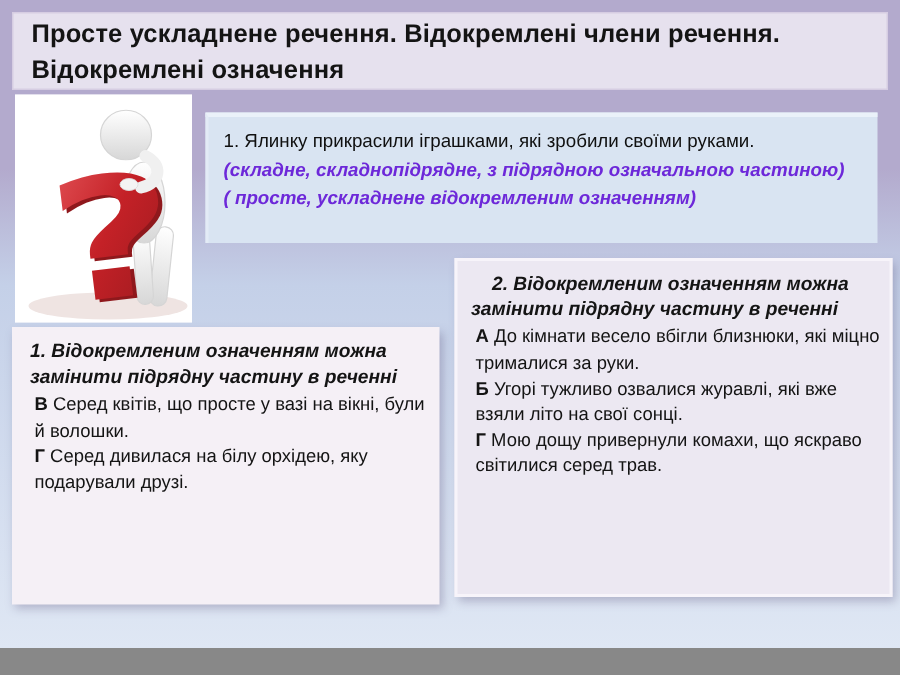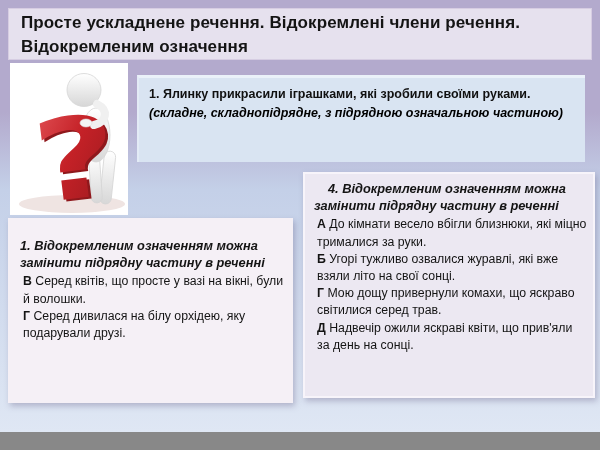--- a/index.html
+++ b/index.html
@@ -15,41 +15,41 @@
     letter-spacing:0.1px;
   }
   .figure-box{
     position:absolute;left:10px;top:63px;width:118px;height:152px;background:#fff;
   }
   .example-box{
     position:absolute;left:137px;top:75px;width:448px;height:87px;box-sizing:border-box;
     background:#d9e4f2;border-top:3px solid #eaf1f9;border-left:2px solid #e3ebf6;
     padding:7px 4px 4px 10px;font-size:12.5px;line-height:19px;
   }
-  .sent{font-weight:bold;color:#101010;white-space:nowrap;}
-  .analysis{font-style:italic;color:#000000;font-weight:bold;}
+  .sent{font-weight:normal;color:#101010;white-space:nowrap;}
+  .analysis{font-style:italic;color:#6d28d9;font-weight:bold;}
   .task-box{
     position:absolute;box-sizing:border-box;font-size:12.3px;line-height:17.2px;color:#141414;
     box-shadow:2px 3px 6px rgba(95,85,125,0.35);
   }
-  #task1-box{left:8px;top:218px;width:285px;height:185px;background:#f5f0f6;padding:19px 8px 6px 12px;}
+  #task1-box{left:8px;top:218px;width:285px;height:185px;background:#f5f0f6;padding:7px 8px 6px 12px;}
   #task2-box{left:303px;top:172px;width:292px;height:226px;background:#ece8f2;border:2px solid #f7f4fa;padding:6px 6px 6px 9px;}
   .task-heading{font-weight:bold;font-style:italic;font-size:12.8px;margin:0 0 2px 0;}
   #task2-box .task-heading{text-indent:14px;}
   .option{margin:0;padding-left:3px;}
   .option b{font-weight:bold;}
 </style>
 </head>
 <body>
 
 <div id="slide">
 
   <div class="title-box">
     <div>Просте ускладнене речення. Відокремлені члени речення.</div>
-    <div>Відокремленим означення</div>
+    <div>Відокремлені означення</div>
   </div>
 
   <div class="figure-box">
     <svg width="118" height="152" viewBox="0 0 118 152">
       <defs>
         <linearGradient id="redg" x1="0" y1="0" x2="1" y2="1">
           <stop offset="0" stop-color="#e85a5e"></stop>
           <stop offset="0.45" stop-color="#c42127"></stop>
           <stop offset="1" stop-color="#8f181c"></stop>
         </linearGradient>
@@ -73,28 +73,28 @@
       <g>
         <path d="M87 41 C99 47 97 59 84 62" stroke="#f0f0f0" stroke-width="8" fill="none" stroke-linecap="round"></path>
         <ellipse cx="76" cy="60" rx="6" ry="4" fill="#f4f4f4" stroke="#ddd" stroke-width="0.6"></ellipse>
       </g>
     </svg>
   </div>
 
   <div class="example-box">
     <div class="sent">1. Ялинку прикрасили іграшками, які зробили своїми руками.</div>
     <div class="analysis">(складне, складнопідрядне, з підрядною  означальною частиною)</div>
+    <div class="analysis">( просте, ускладнене відокремленим означенням)</div>
   </div>
 
   <div class="task-box" id="task2-box">
-    <p class="task-heading">4.   Відокремленим означенням можна замінити підрядну частину в реченні</p>
+    <p class="task-heading">2.   Відокремленим означенням можна замінити підрядну частину в реченні</p>
     <p class="option"><b>А</b> <span>До кімнати весело вбігли близнюки, які міцно трималися за руки.</span></p>
     <p class="option"><b>Б</b> <span>Угорі тужливо озвалися журавлі, які вже взяли літо на свої сонці.</span></p>
     <p class="option"><b>Г</b> <span>Мою дощу привернули комахи, що яскраво світилися серед трав.</span></p>
-    <p class="option"><b>Д</b> <span>Надвечір ожили яскраві квіти, що прив'яли за день на сонці.</span></p>
   </div>
 
   <div class="task-box" id="task1-box">
     <p class="task-heading">1.  Відокремленим означенням можна замінити підрядну частину в реченні</p>
     <p class="option"><b>В</b> <span>Серед квітів, що просте у вазі на вікні, були й волошки.</span></p>
     <p class="option"><b>Г</b> <span>Серед дивилася на білу орхідею, яку подарували друзі.</span></p>
   </div>
 
 </div>
 

